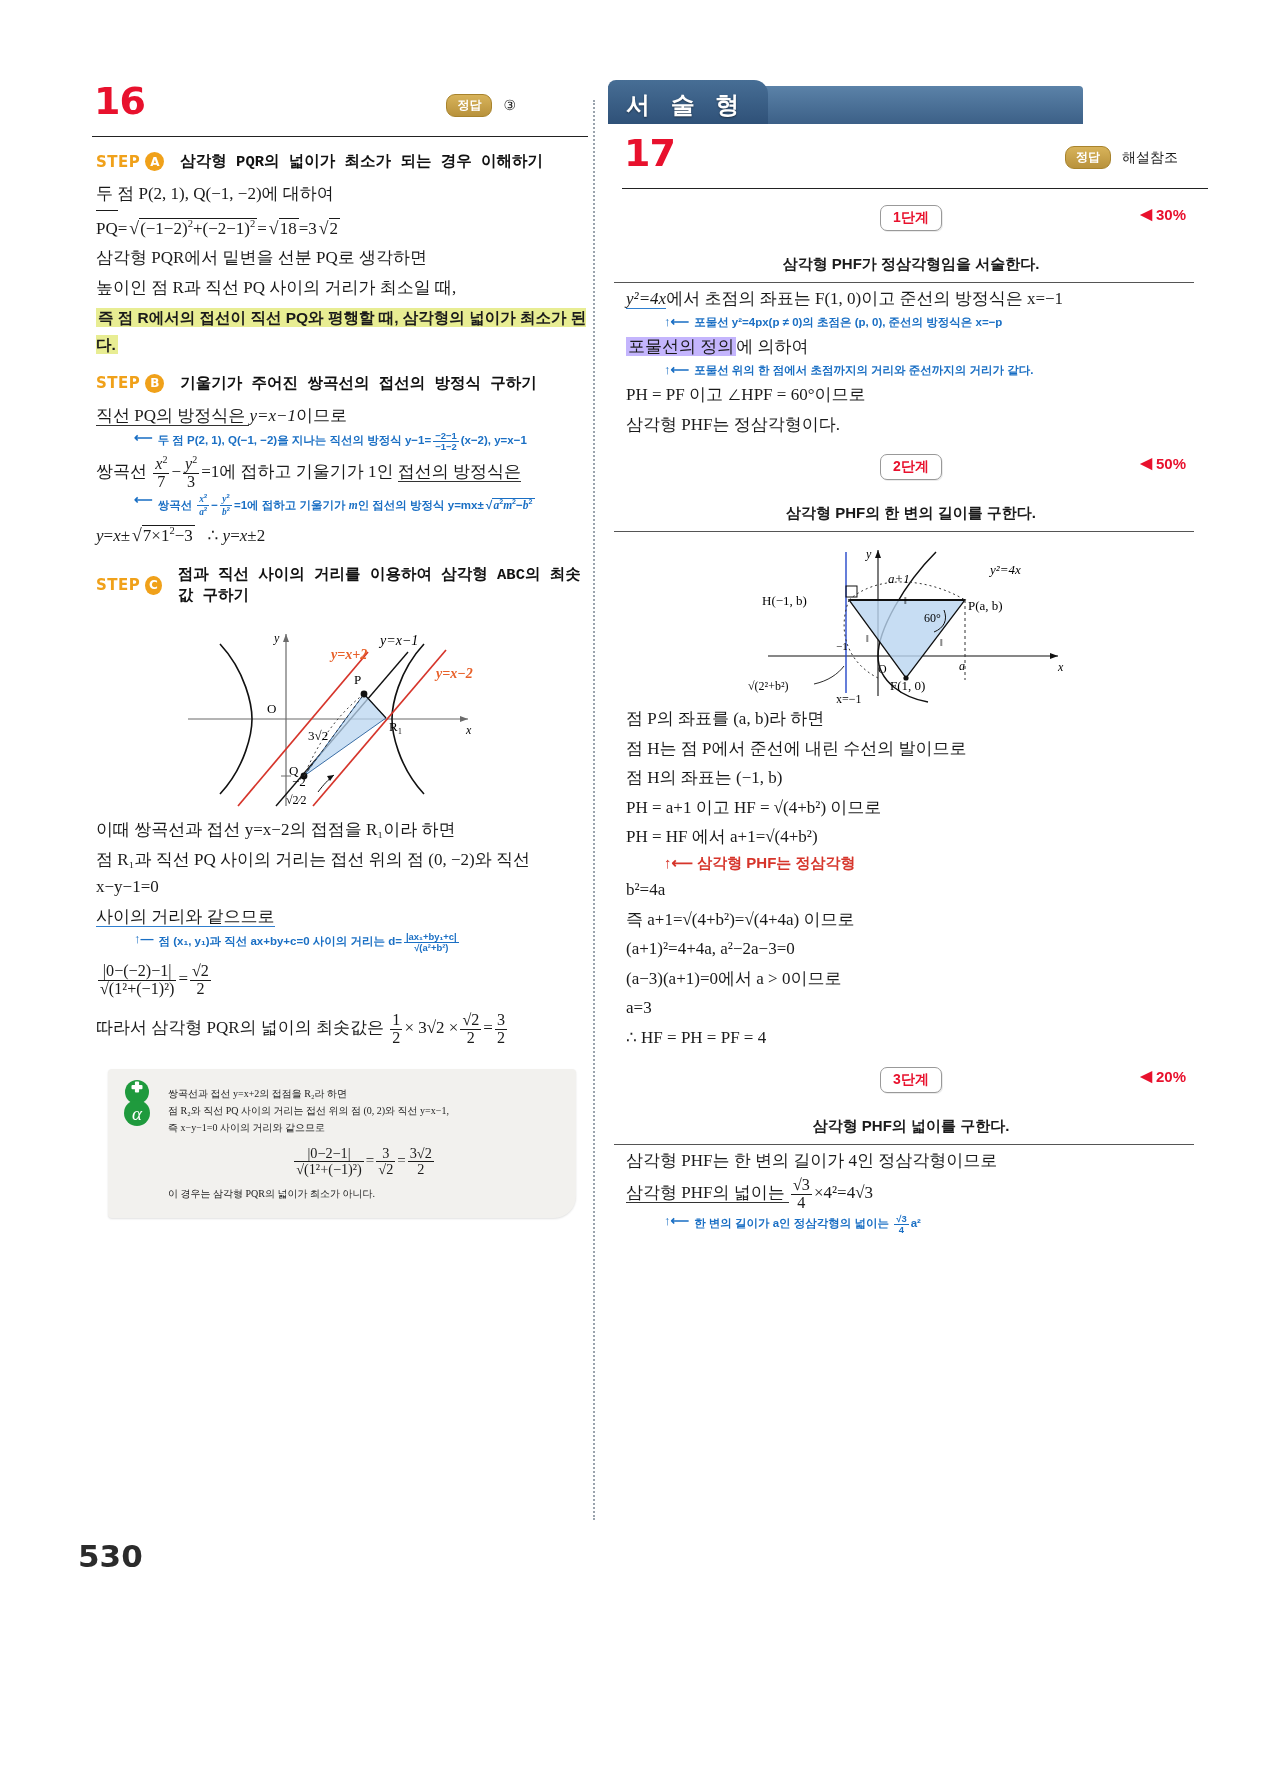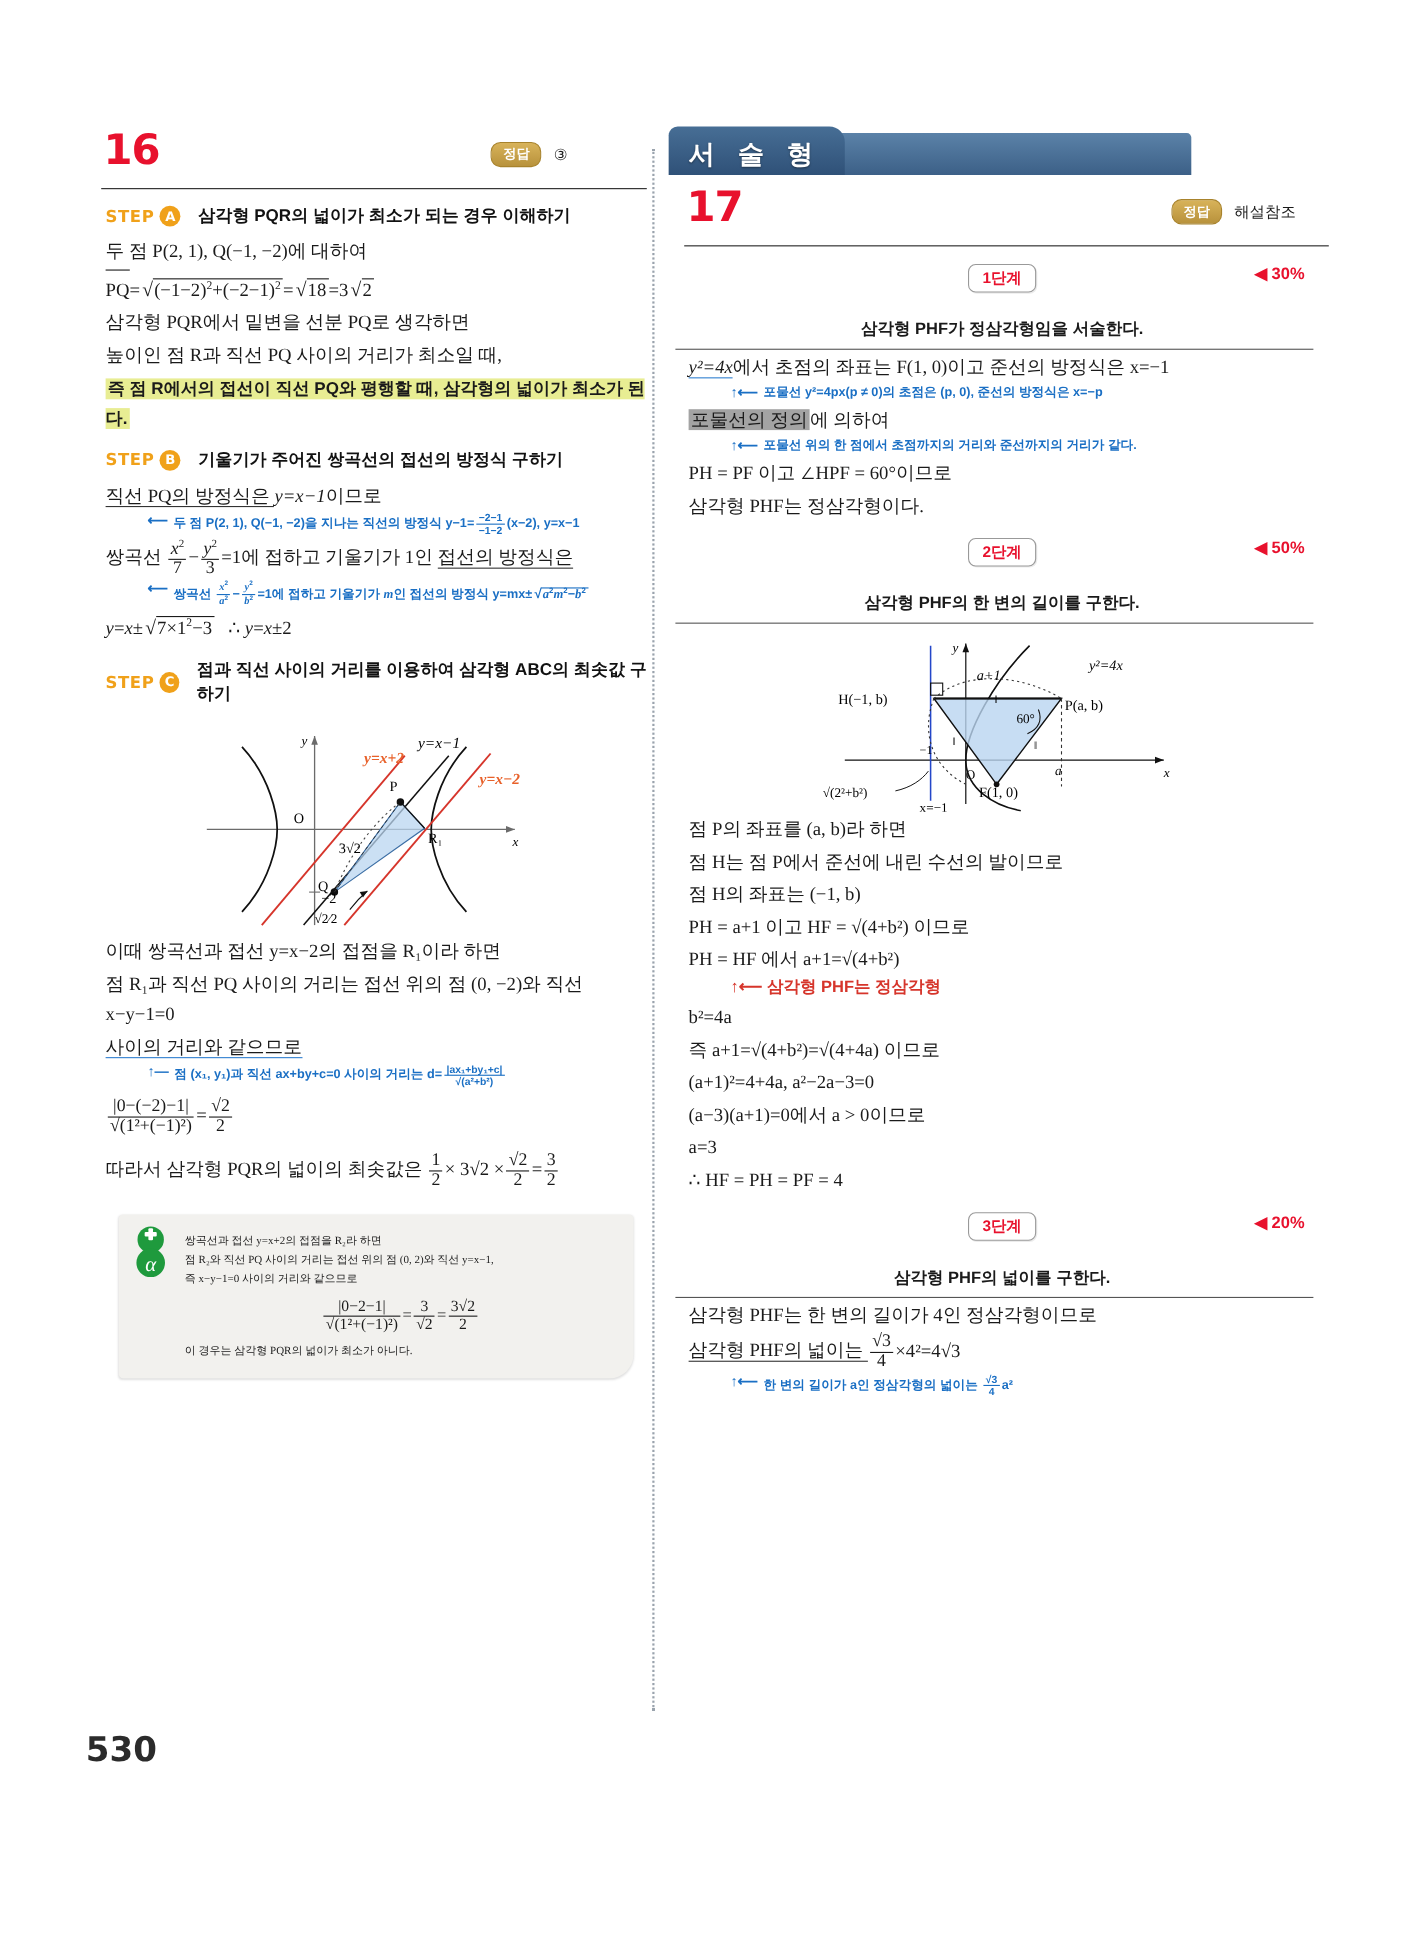--- a/index.html
+++ b/index.html
@@ -5,21 +5,21 @@
   * { box-sizing: border-box; }
   html, body { margin:0; padding:0; }
   body {
     width:1283px; height:1765px;
     background:#ffffff;
     font-family:"Liberation Serif", serif;
     color:#1a1a1a;
     position:relative;
     overflow:hidden;
   }
-  .page { position:absolute; inset:0;margin-top:35px; }
+  .page { position:absolute; inset:0; }
 
   
   .col-left  { position:absolute; left:78px;  top:80px; width:510px; }
   .col-right { position:absolute; left:608px; top:80px; width:600px; }
 
   .divider {
     position:absolute; left:593px; top:100px;
     width:0; height:1420px;
     border-left:2px dotted #9aa3ad;
   }
@@ -55,30 +55,30 @@
     letter-spacing:.5px;
   }
   .step-badge {
     width:19px; height:19px; border-radius:50%;
     background:#f0a11a; color:#fff;
     font-family:"DejaVu Sans",sans-serif; font-weight:bold; font-size:12px;
     display:flex; align-items:center; justify-content:center;
     margin-left:-3px;
   }
   .step-title {
-    font-family:Liberation Sans, sans-serif;
+    font-family:Liberation Mono, monospace;
     font-weight:bold; font-size:15.5px; color:#111; margin-left:8px;
   }
 
   
   .txt { font-size:17px; line-height:1.62; margin:2px 0 2px 18px; }
   .mth { font-style:italic; font-family:"Liberation Serif",serif; }
   .hl-yellow { background:#e8ed93; padding:1px 2px; font-weight:bold;
                font-family:"Liberation Sans",sans-serif; font-size:15.5px; }
-  .hl-violet { background:#a3a3a3; padding:0 2px; }
+  .hl-violet { background:#c4b5fd; padding:0 2px; }
   .u-blue { border-bottom:1.5px solid #2f7fd0; }
   .u-black { border-bottom:1.2px solid #333; }
 
   
   .note {
     color:#1a6fc4; font-size:11.5px; font-weight:bold;
     font-family:"Liberation Sans", sans-serif;
     margin:1px 0 3px 56px; display:flex; align-items:flex-start; gap:5px;
     line-height:1.35;
   }

